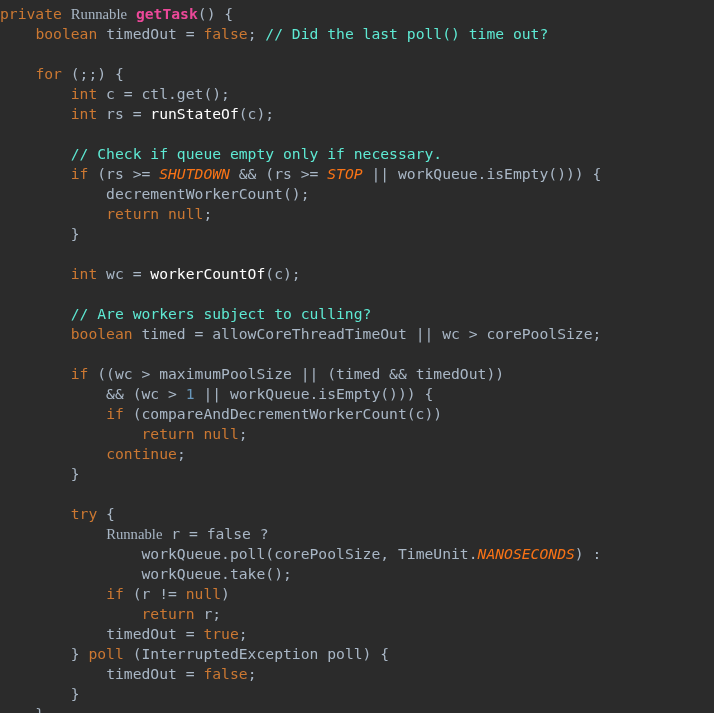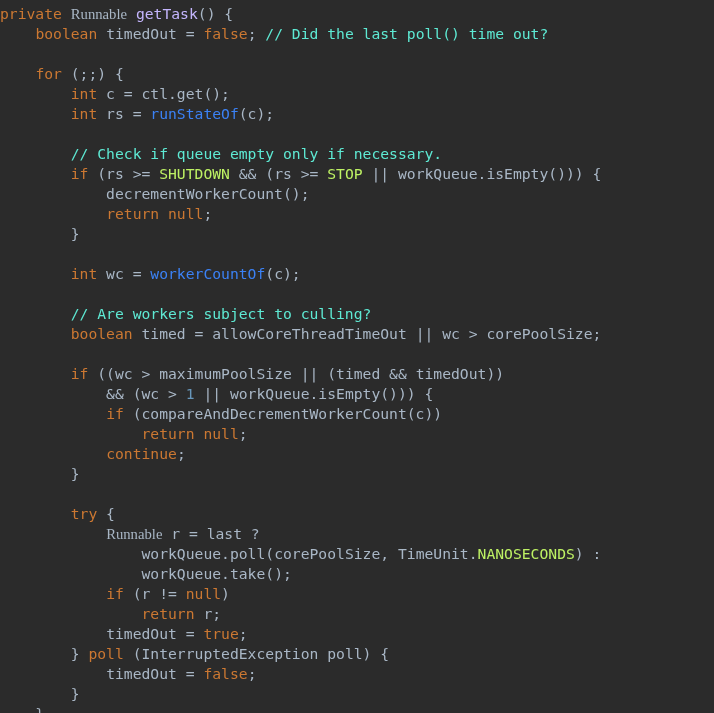--- a/index.html
+++ b/index.html
@@ -15,24 +15,24 @@
     padding: 4px 0 0 0;
     font-family: "Menlo", "Consolas", "DejaVu Sans Mono", monospace;
     font-size: 14.7px;
     line-height: 20px;
     letter-spacing: 0px;
     white-space: pre;
     color: #a9b7c6;
   }
   .kw   { color: #cc7832; }           
   .type { color: #a9b7c6; font-family: Liberation Serif, serif; }           
-  .mth  { color: #c4b5fd; }           
-  .call { color: #3b82f6; }           
+  .mth  { color: #ec4899; font-weight: bold; }           
+  .call { color: #ffffff; }           
   .fld  { color: #a9b7c6; }           
-  .italfld { color: #bef264; } 
+  .italfld { color: #f97316; font-style: italic; } 
   .var  { color: #a9b7c6; }
   .num  { color: #6897bb; }
   .cmt  { color: #5eead4; }
   .ul   { text-decoration-color: #808080; }
   .pun  { color: #a9b7c6; }
 </style>
 </head>
 <body>
 
 <pre class="code" id="code-block"><span class="kw">private</span><span class="pun"> </span><span class="type">Runnable</span><span class="pun"> </span><span class="mth">getTask</span><span class="pun">() {</span>
@@ -54,21 +54,21 @@
 <span class="pun">        </span><span class="kw">boolean</span><span class="pun"> timed = </span><span class="fld">allowCoreThreadTimeOut</span><span class="pun"> || wc &gt; </span><span class="fld">corePoolSize</span><span class="pun">;</span>
 <span class="pun"></span>
 <span class="pun">        </span><span class="kw">if</span><span class="pun"> ((wc &gt; </span><span class="fld">maximumPoolSize</span><span class="pun"> || (timed &amp;&amp; </span><span class="var ul">timedOut</span><span class="pun">))</span>
 <span class="pun">            &amp;&amp; (wc &gt; </span><span class="num">1</span><span class="pun"> || </span><span class="fld">workQueue</span><span class="pun">.isEmpty())) {</span>
 <span class="pun">            </span><span class="kw">if</span><span class="pun"> (compareAndDecrementWorkerCount(c))</span>
 <span class="pun">                </span><span class="kw">return null</span><span class="pun">;</span>
 <span class="pun">            </span><span class="kw">continue</span><span class="pun">;</span>
 <span class="pun">        }</span>
 <span class="pun"></span>
 <span class="pun">        </span><span class="kw">try</span><span class="pun"> {</span>
-<span class="pun">            </span><span class="type">Runnable</span><span class="pun"> r = last ?</span>
+<span class="pun">            </span><span class="type">Runnable</span><span class="pun"> r = false ?</span>
 <span class="pun">                </span><span class="fld">workQueue</span><span class="pun">.poll(</span><span class="fld">corePoolSize</span><span class="pun">, TimeUnit.</span><span class="italfld">NANOSECONDS</span><span class="pun">) :</span>
 <span class="pun">                </span><span class="fld">workQueue</span><span class="pun">.take();</span>
 <span class="pun">            </span><span class="kw">if</span><span class="pun"> (r != </span><span class="kw">null</span><span class="pun">)</span>
 <span class="pun">                </span><span class="kw">return</span><span class="pun"> r;</span>
 <span class="pun">            </span><span class="var ul">timedOut</span><span class="pun"> = </span><span class="kw">true</span><span class="pun">;</span>
 <span class="pun">        } </span><span class="kw">poll</span><span class="pun"> (InterruptedException poll) {</span>
 <span class="pun">            </span><span class="var ul">timedOut</span><span class="pun"> = </span><span class="kw">false</span><span class="pun">;</span>
 <span class="pun">        }</span>
 <span class="pun">    }</span>
 

